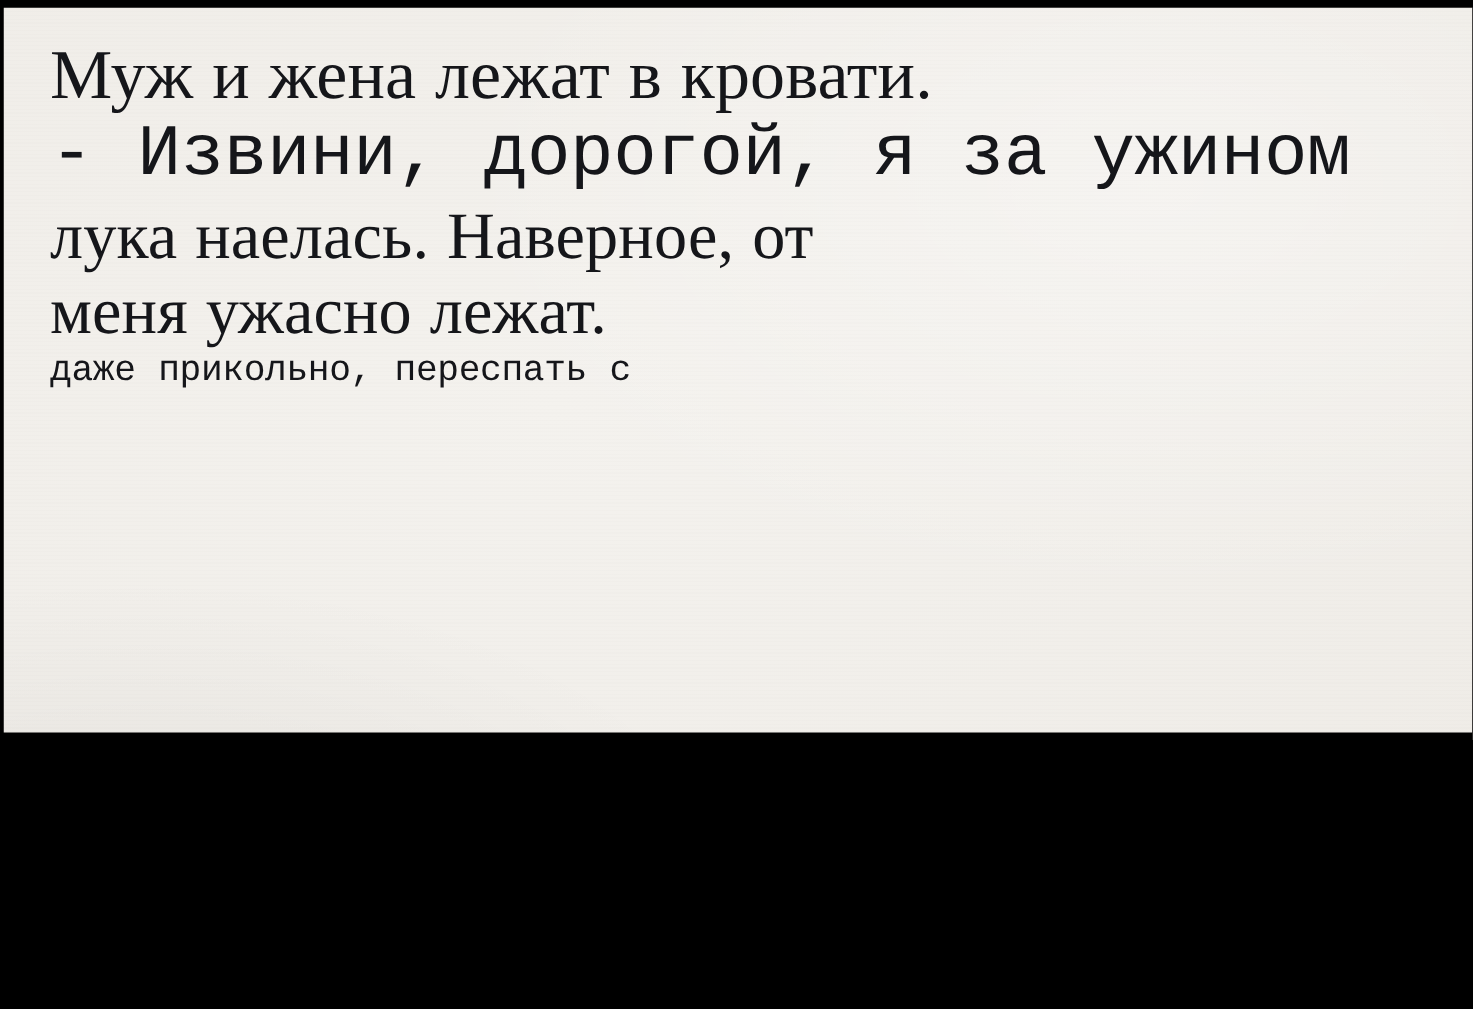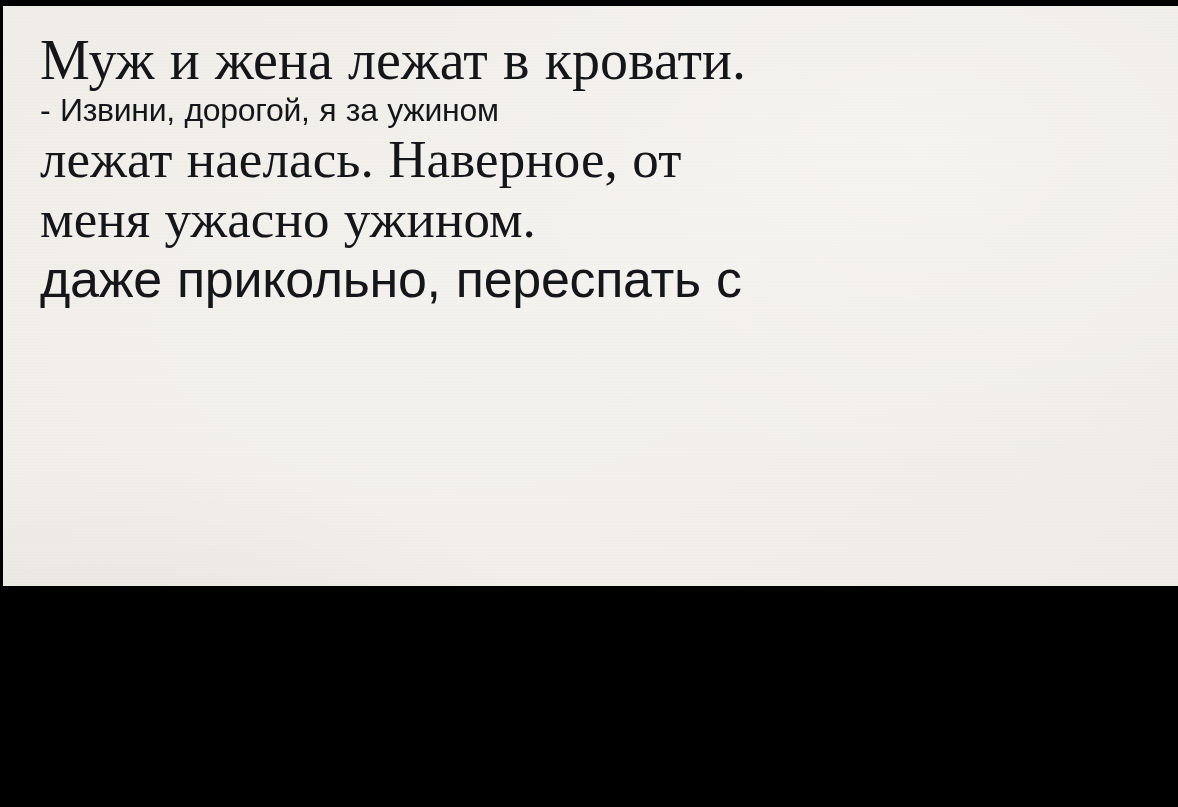--- a/index.html
+++ b/index.html
@@ -69,27 +69,27 @@
   }
   .line {
     display: block;
     white-space: pre;
   }
   
   .line.big {
     font-size: 56px;
   }
   .line.sans {
-    font-family: Liberation Sans, sans-serif;
-    font-size: 32px;
+    font-family: Liberation Mono, monospace;
+    font-size: 58px;
     letter-spacing: -0.3px;
   }
   .line.sans-small {
-    font-family: Liberation Sans, sans-serif;
-    font-size: 52px;
+    font-family: Liberation Mono, monospace;
+    font-size: 29px;
     letter-spacing: -0.3px;
   }
   .bottom-edge {
     position: absolute;
     left: 0;
     bottom: 0;
     width: 1178px;
     height: 6px;
     background: #000;
     z-index: 5;
@@ -114,21 +114,21 @@
   }
 </style>
 </head>
 <body>
 
 <div class="screenshot">
   <div class="paper">
     <div class="joke-text">
       <span class="line big">Муж и жена лежат в кровати.</span>
       <span class="line sans">- Извини, дорогой, я за ужином</span>
-      <span class="line">лежат наелась. Наверное, от</span>
-      <span class="line">меня ужасно ужином.</span>
+      <span class="line">лука наелась. Наверное, от</span>
+      <span class="line">меня ужасно лежат.</span>
       <span class="line sans-small">даже прикольно, переспать с</span>
     </div>
   </div>
   <div class="top-edge"></div>
   <div class="left-edge"></div>
   <div class="bottom-edge"></div>
 </div>
 
 </body></html>

